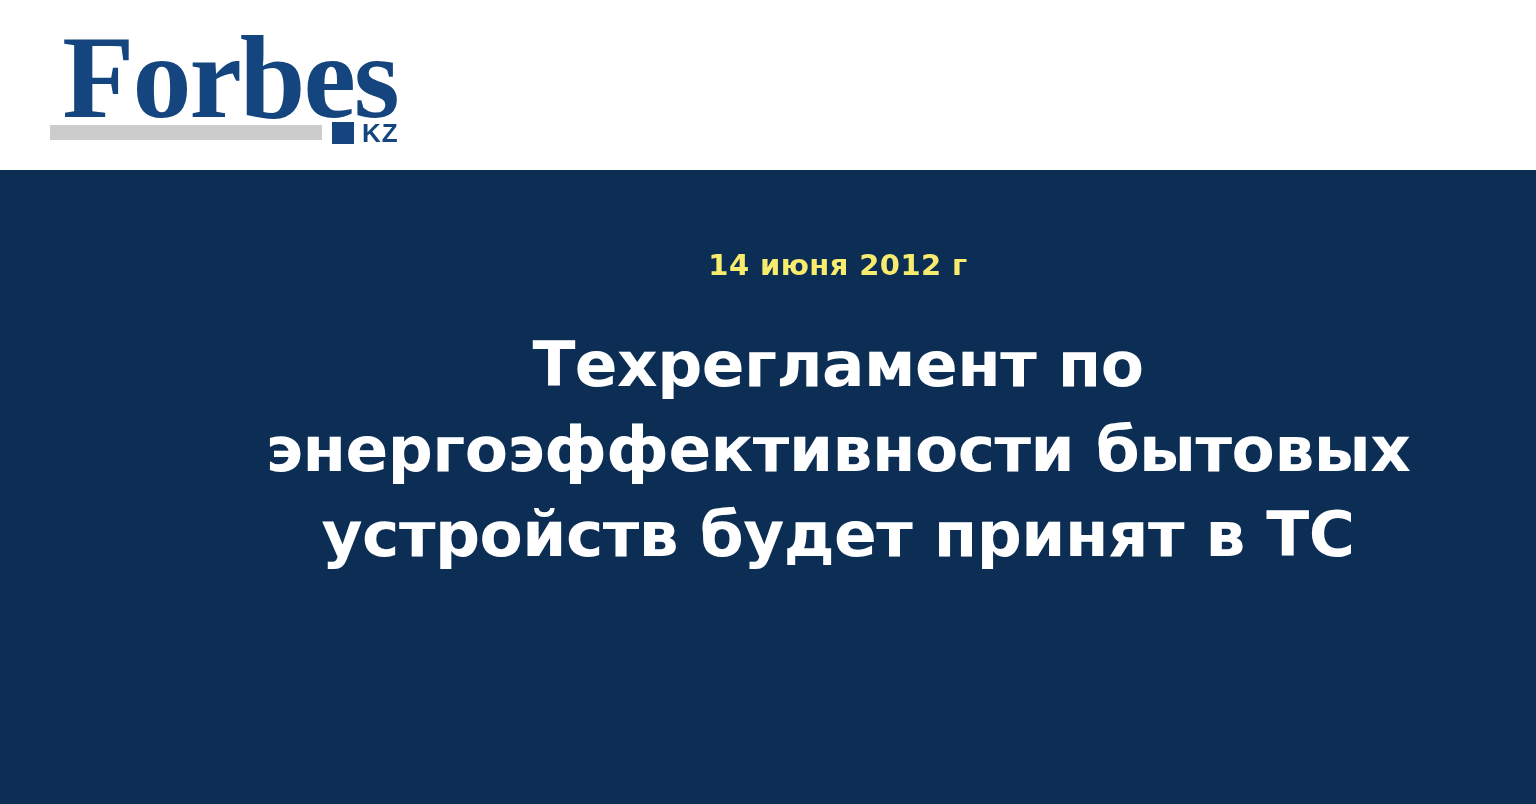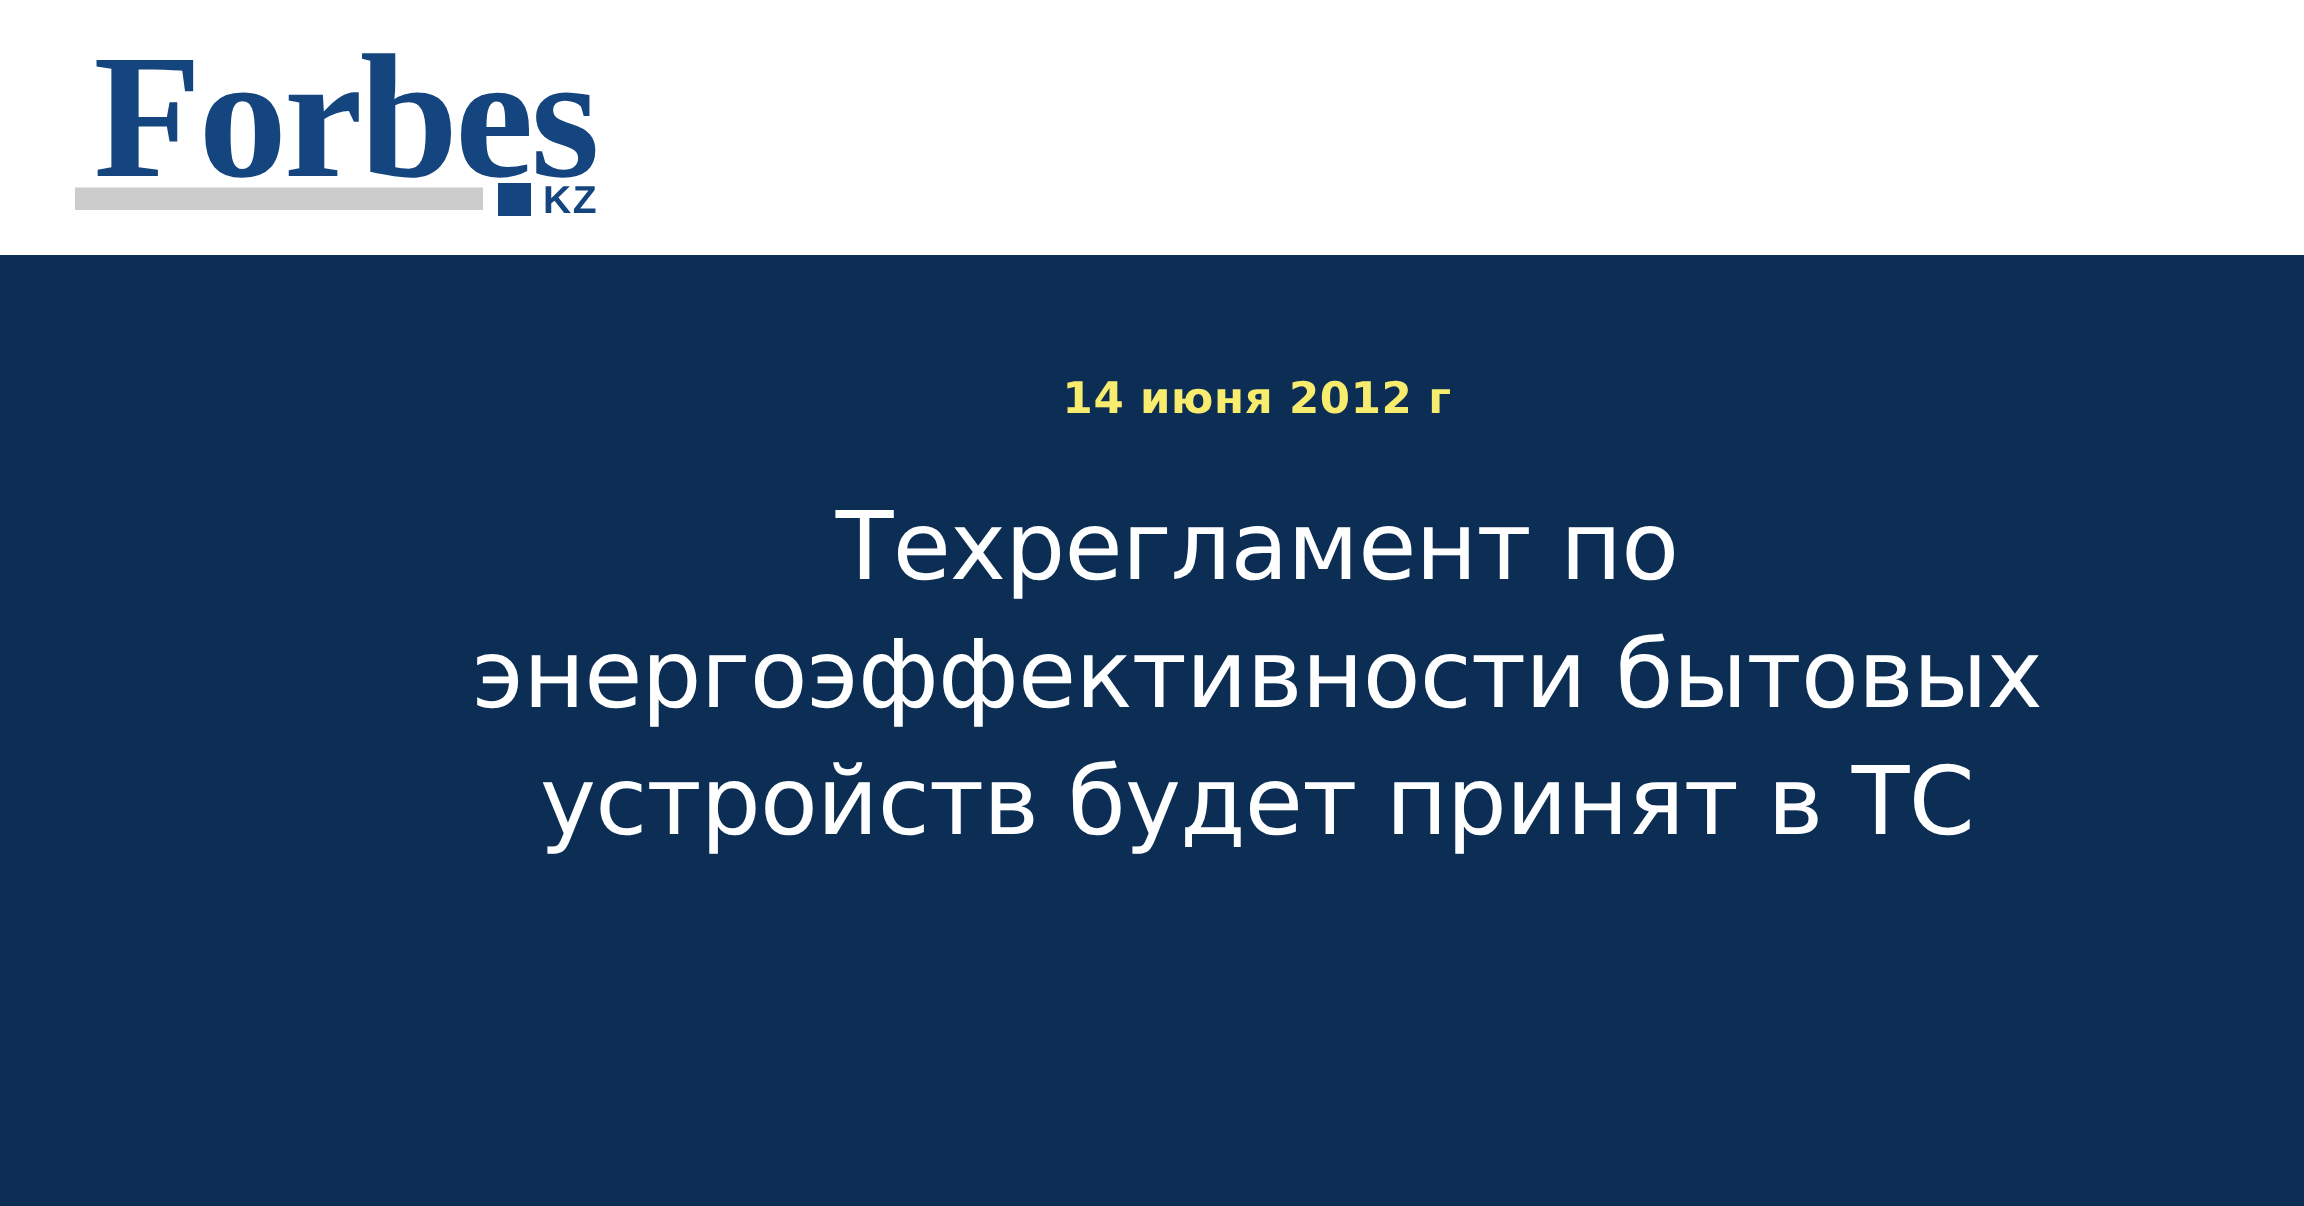--- a/index.html
+++ b/index.html
@@ -105,21 +105,21 @@
     font-weight: 700;
     font-size: 29px;
     line-height: 34px;
     letter-spacing: 0.4px;
     color: #f7ec6e;
     margin: 0 0 40px 0;
   }
   .hero-title {
     margin: 0;
     font-family: "DejaVu Sans", sans-serif;
-    font-weight: 400;
+    font-weight: 700;
     font-size: 63px;
     line-height: 85px;
     letter-spacing: -0.5px;
     color: #ffffff;
     white-space: pre-line;
   }
 </style>
 </head>
 <body>
 

